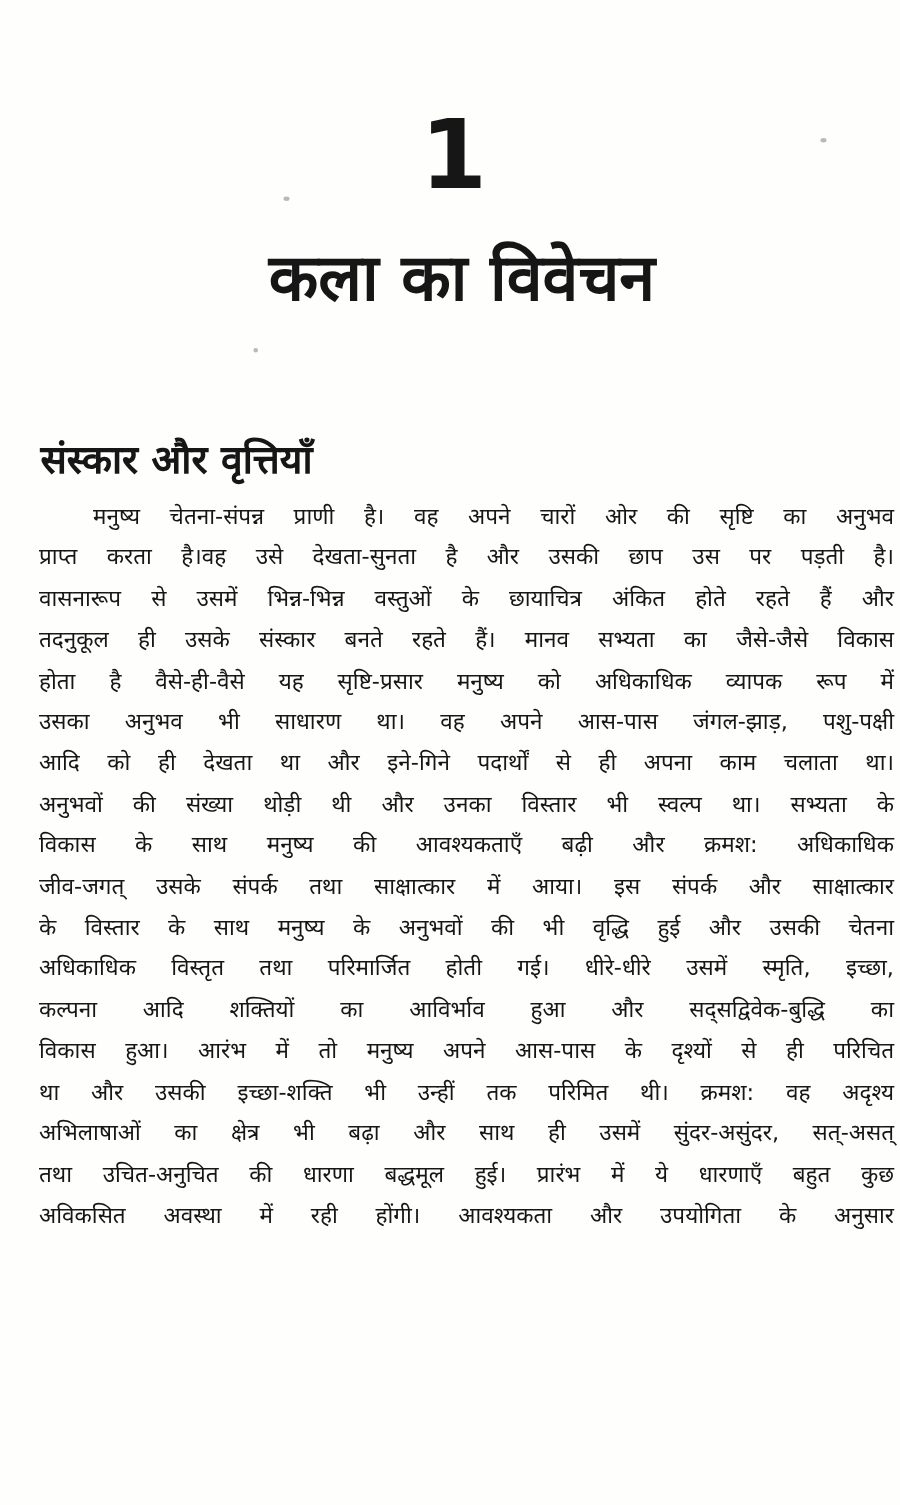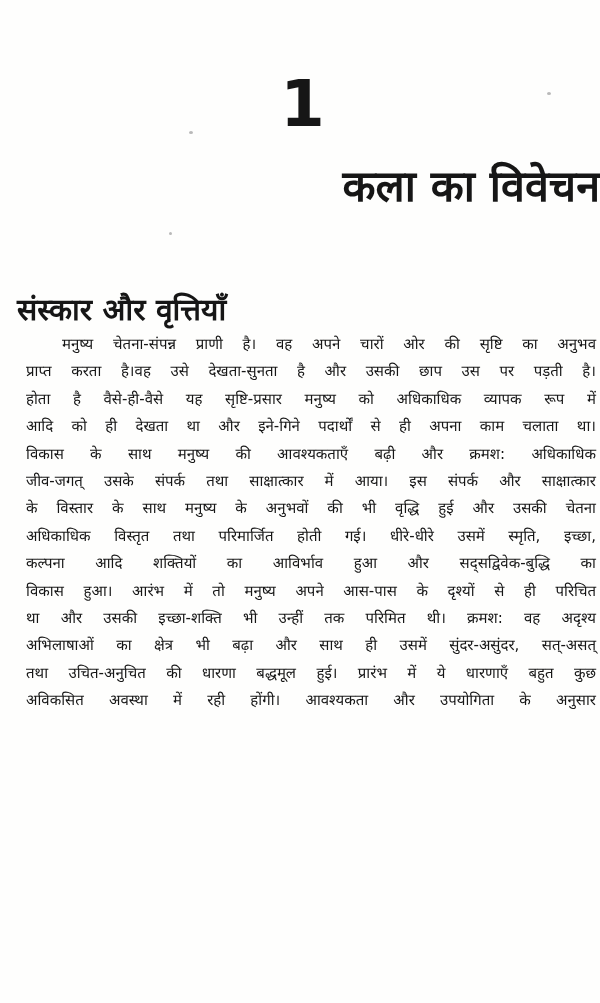--- a/index.html
+++ b/index.html
@@ -25,30 +25,30 @@
     font-size: 64px;
     line-height: 1;
     font-weight: 800;
     letter-spacing: 1px;
   }
   .chapter-title {
     position: absolute;
     top: 160px;
     left: 16px;
     right: 0;
-    text-align: right;
+    text-align: center;
     font-size: 43px;
     line-height: 1.25;
     font-weight: 700;
   }
   .section-heading {
     position: absolute;
     top: 292px;
-    left: 17px;
-    font-size: 30px;
+    left: 27px;
+    font-size: 26px;
     line-height: 1.2;
     font-weight: 700;
   }
   .body-text {
     position: absolute;
     top: 331px;
     left: 26px;
     width: 570px;
   }
   .text-line {
@@ -81,22 +81,26 @@
 
   <div class="chapter-number">1</div>
 
   <div class="chapter-title">कला का विवेचन</div>
 
   <div class="section-heading">संस्कार और वृत्तियाँ</div>
 
   <div class="body-text">
       <div class="text-line">मनुष्य चेतना-संपन्न प्राणी है। वह अपने चारों ओर की सृष्टि का अनुभव</div>
       <div class="text-line">प्राप्त करता है।वह उसे देखता-सुनता है और उसकी छाप उस पर पड़ती है।</div>
+      <div class="text-line">वासनारूप से उसमें भिन्न-भिन्न वस्तुओं के छायाचित्र अंकित होते रहते हैं और</div>
+      <div class="text-line">तदनुकूल ही उसके संस्कार बनते रहते हैं। मानव सभ्यता का जैसे-जैसे विकास</div>
       <div class="text-line">होता है वैसे-ही-वैसे यह सृष्टि-प्रसार मनुष्य को अधिकाधिक व्यापक रूप में</div>
+      <div class="text-line">उसका अनुभव भी साधारण था। वह अपने आस-पास जंगल-झाड़, पशु-पक्षी</div>
       <div class="text-line">आदि को ही देखता था और इने-गिने पदार्थों से ही अपना काम चलाता था।</div>
+      <div class="text-line">अनुभवों की संख्या थोड़ी थी और उनका विस्तार भी स्वल्प था। सभ्यता के</div>
       <div class="text-line">विकास के साथ मनुष्य की आवश्यकताएँ बढ़ी और क्रमश: अधिकाधिक</div>
       <div class="text-line">जीव-जगत् उसके संपर्क तथा साक्षात्कार में आया। इस संपर्क और साक्षात्कार</div>
       <div class="text-line">के विस्तार के साथ मनुष्य के अनुभवों की भी वृद्धि हुई और उसकी चेतना</div>
       <div class="text-line">अधिकाधिक विस्तृत तथा परिमार्जित होती गई। धीरे-धीरे उसमें स्मृति, इच्छा,</div>
       <div class="text-line">कल्पना आदि शक्तियों का आविर्भाव हुआ और सद्सद्विवेक-बुद्धि का</div>
       <div class="text-line">विकास हुआ। आरंभ में तो मनुष्य अपने आस-पास के दृश्यों से ही परिचित</div>
       <div class="text-line">था और उसकी इच्छा-शक्ति भी उन्हीं तक परिमित थी। क्रमश: वह अदृश्य</div>
       <div class="text-line">अभिलाषाओं का क्षेत्र भी बढ़ा और साथ ही उसमें सुंदर-असुंदर, सत्-असत्</div>
       <div class="text-line">तथा उचित-अनुचित की धारणा बद्धमूल हुई। प्रारंभ में ये धारणाएँ बहुत कुछ</div>
       <div class="text-line">अविकसित अवस्था में रही होंगी। आवश्यकता और उपयोगिता के अनुसार</div>

